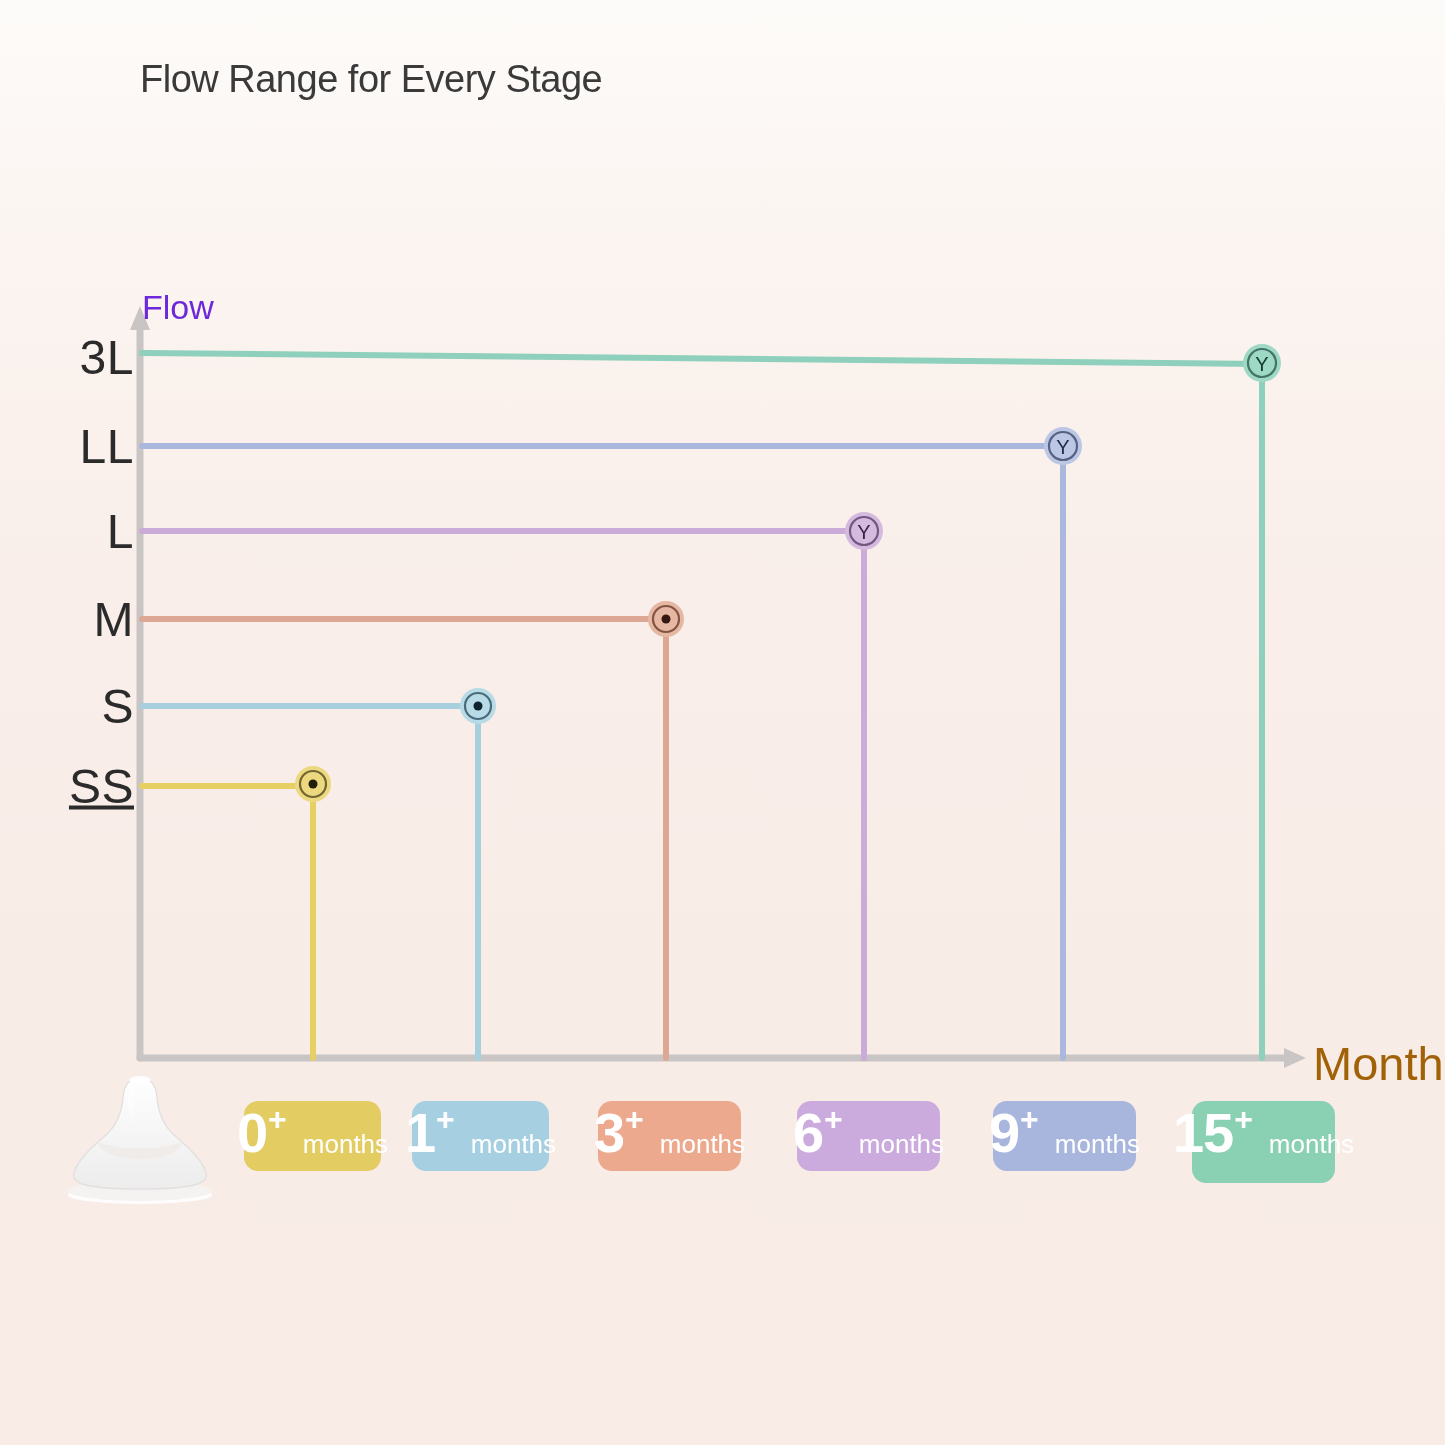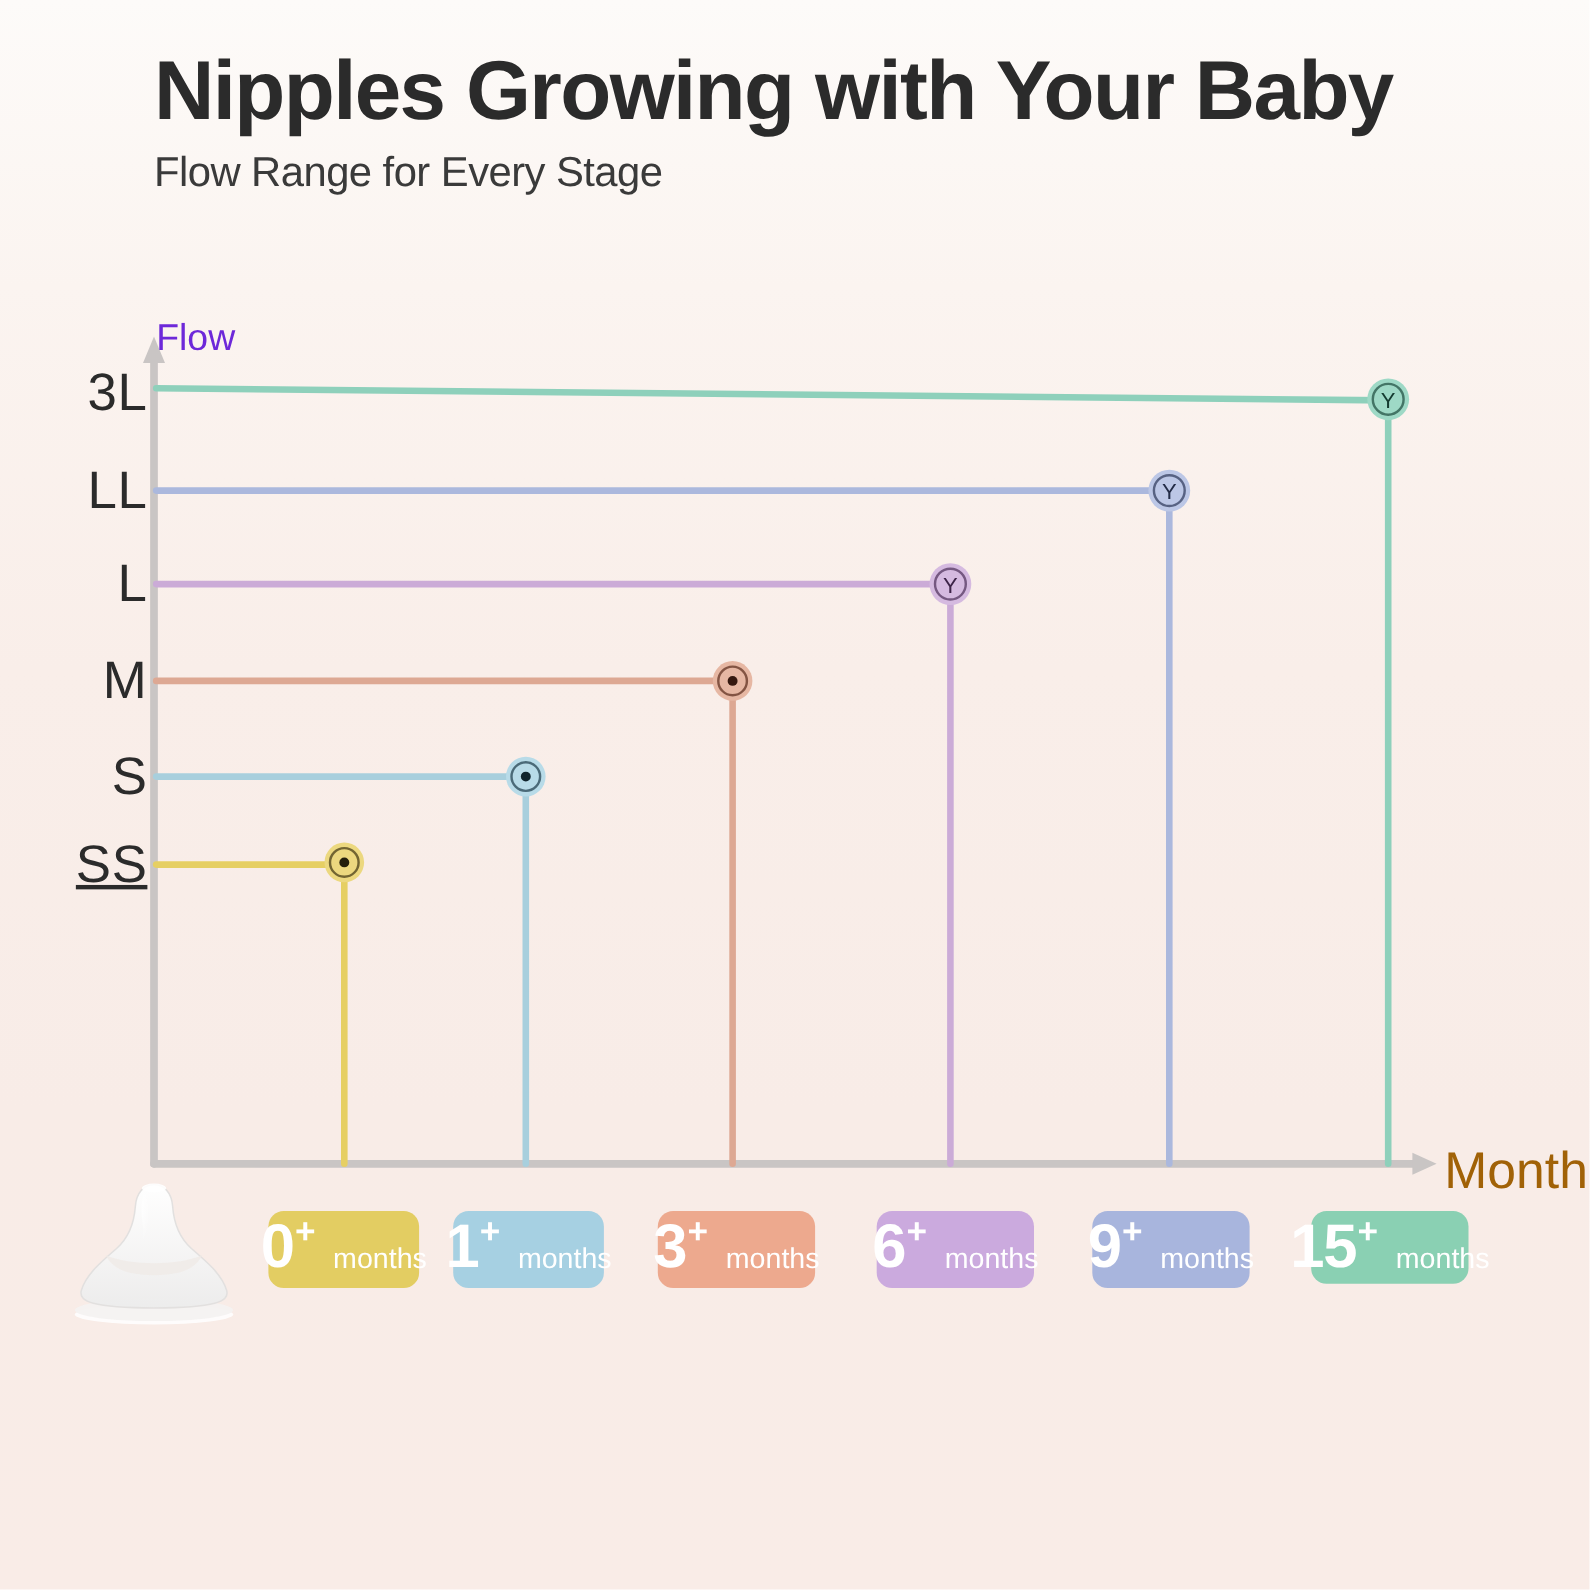--- a/index.html
+++ b/index.html
@@ -117,21 +117,20 @@
     line-height: 1;
     margin-left: 17px;
     position: relative;
     top: 1px;
   }
 </style>
 </head>
 <body>
 
 <div class="header">
-  <div class="chart-title">Nipples Growing with Your Baby</div>
   <div class="chart-subtitle">Flow Range for Every Stage</div>
 </div>
 
 <div class="plot">
   <svg width="1445" height="1445" viewBox="0 0 1445 1445" xmlns="http://www.w3.org/2000/svg">
     <defs>
       <linearGradient id="nipGrad" x1="0" y1="0" x2="0" y2="1">
         <stop offset="0%" stop-color="#ffffff" stop-opacity="0.98"></stop>
         <stop offset="45%" stop-color="#f7f7f7" stop-opacity="0.96"></stop>
         <stop offset="100%" stop-color="#ececec" stop-opacity="0.95"></stop>
@@ -257,19 +256,19 @@
     <span class="plus">+</span>
     <span class="unit">months</span>
   </div>
 
   <div class="badge" id="badge-4" style="left:993px; top:1101px; width:143px; height:70px; background:#a8b5dd;">
     <span class="num">9</span>
     <span class="plus">+</span>
     <span class="unit">months</span>
   </div>
 
-  <div class="badge" id="badge-5" style="left:1192px; top:1101px; width:143px; height:66px; background:#8ad0b3;">
+  <div class="badge" id="badge-5" style="left:1192px; top:1101px; width:143px; height:82px; background:#8ad0b3;">
     <span class="num">15</span>
     <span class="plus">+</span>
     <span class="unit">months</span>
   </div>
 
 </div>
 
 </body></html>

